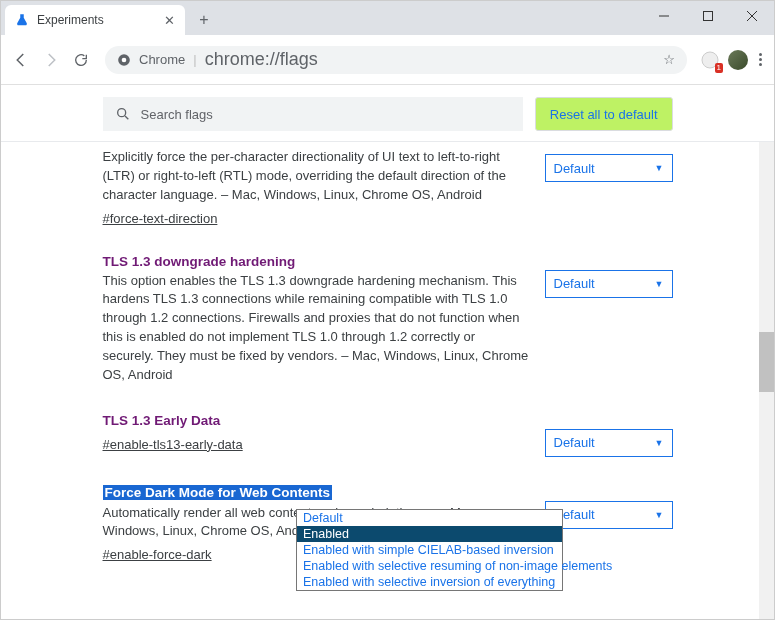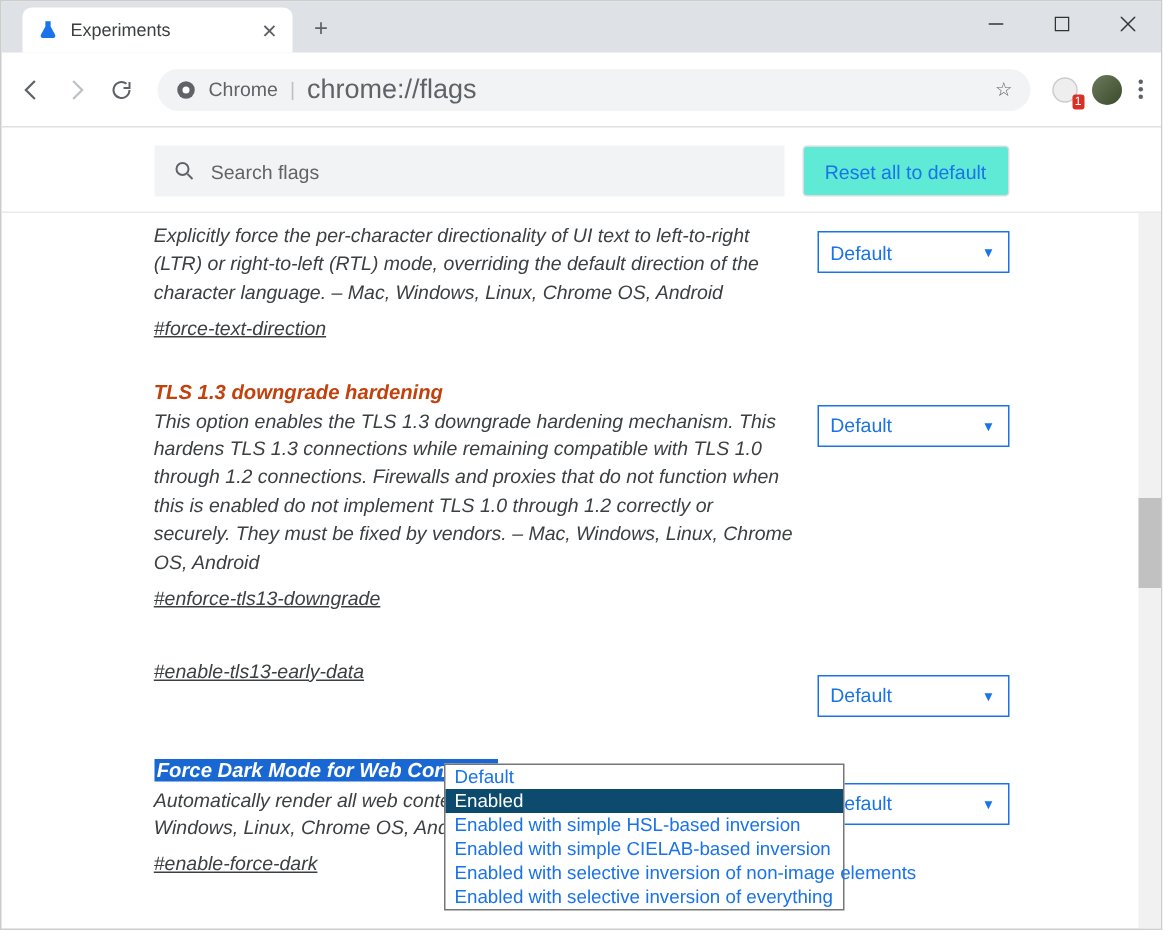--- a/index.html
+++ b/index.html
@@ -1,20 +1,20 @@
 <!DOCTYPE html>
 <html><head>
 <meta charset="utf-8">
 <style>
   * { box-sizing: border-box; }
   html, body { margin: 0; padding: 0; font-family: "Segoe UI", Arial, sans-serif; font-size: 13px; color: #202124; background: #fff; }
   .window { width: 775px; height: 620px; border: 1px solid #ccc; background: #fff; display: flex; flex-direction: column; overflow: hidden; position: relative; }
   
   .titlebar { height: 34px; background: #dee1e6; display: flex; align-items: flex-end; position: relative; }
-  .tab { background: #fff; height: 30px; margin-left: 14px; border-radius: 6px 6px 0 0; display: flex; align-items: center; padding: 0 10px; gap: 8px; min-width: 180px; position: relative; }
+  .tab { background: #fff; height: 30px; margin-left: 4px; border-radius: 6px 6px 0 0; display: flex; align-items: center; padding: 0 10px; gap: 8px; min-width: 180px; position: relative; }
   .tab .tab-title { font-size: 12px; color: #3c4043; flex: 1; }
   .tab .close { font-size: 13px; color: #5f6368; }
   .newtab { width: 26px; height: 26px; display: flex; align-items: center; justify-content: center; color: #5f6368; font-size: 16px; margin-left: 6px; margin-bottom: 2px; }
   .win-controls { position: absolute; right: 0; top: 0; display: flex; height: 30px; }
   .win-btn { width: 44px; display: flex; align-items: center; justify-content: center; color: #333; font-size: 12px; }
   
   .toolbar { height: 50px; border-bottom: 1px solid #e0e0e0; display: flex; align-items: center; padding: 0 8px; gap: 6px; }
   .nav-icon { width: 24px; height: 24px; display: flex; align-items: center; justify-content: center; color: #5f6368; }
   .nav-icon.disabled { color: #bdc1c6; }
   .omnibox { flex: 1; height: 28px; background: #f1f3f4; border-radius: 14px; display: flex; align-items: center; padding: 0 12px; gap: 8px; margin: 0 6px; }
@@ -27,27 +27,27 @@
   .ext-badge { position:absolute; bottom:-2px; right:-2px; background:#d93025; color:#fff; font-size:8px; padding:0 2px; border-radius:2px; line-height:10px;}
   .avatar { width:20px; height:20px; border-radius:50%; background: linear-gradient(135deg,#6b7a5a,#3a4a2a); }
   .menu-dots { display:flex; flex-direction:column; gap:2px; padding:0 4px;}
   .menu-dots span{ width:3px; height:3px; background:#5f6368; border-radius:50%;}
   
   .content-head { padding: 12px 0 10px; border-bottom:1px solid #e8eaed; display:flex; justify-content:center;}
   .content-head-inner { width: 570px; display:flex; align-items:center; gap:12px; }
   .search-wrap { flex:1; background:#f1f3f4; height:34px; display:flex; align-items:center; padding:0 12px; gap:8px;justify-content:flex-end; }
   .search-wrap input { border:none; background:transparent; outline:none; font-size:13px; flex:1; color:#5f6368;}
   .search-wrap input::placeholder { color:#616368; font-size:13px;}
-  .reset-btn { border:1px solid #dadce0; background:#5eead4; color:#1a73e8; font-size:13px; height:34px; padding:0 14px; border-radius:3px;}
+  .reset-btn { border:1px solid #dadce0; background:#bef264; color:#1a73e8; font-size:13px; height:34px; padding:0 14px; border-radius:3px;}
   
   .scroll-body { flex:1; overflow:hidden; position:relative; display:flex; justify-content:center;}
   .scroll-inner { width: 570px; padding-top: 6px; padding-bottom: 40px;}
   .flag { display:flex; gap:16px; padding: 10px 0 18px 0;}
-  .flag-text { flex:1;font-style:italic;}
-  .flag-title { font-size:13.5px; font-weight:600; color:#c2410c; margin-bottom:3px;}
+  .flag-text { flex:1;}
+  .flag-title { font-size:13.5px; font-weight:600; color:#701a75; margin-bottom:3px;}
   .flag-title.hl { background:#1967d2; color:#fff; display:inline; padding:0 2px;}
   .flag-desc { font-size:13px; color:#3c4043; line-height:1.45;}
   .flag-anchor { font-size:13px; color:#3c4043; text-decoration:underline; margin-top:6px; display:inline-block;text-align:right;}
   .flag-select { width:128px; align-self:flex-start; margin-top: 16px;}
   .sel { border:1px solid #1a73e8; height:28px; display:flex; align-items:center; justify-content:space-between; padding:0 8px; color:#1a73e8; font-size:13px;}
   .sel .tri { font-size:9px; color:#1a73e8;}
   
   .dropdown { position:absolute; border:1px solid #767676; background:#fff; font-size:12.5px; color:#1a73e8; }
   .dropdown .opt { padding:1px 6px; white-space:nowrap;}
   .dropdown .opt.sel-opt { background:#0c4a6e; color:#fff;}
@@ -165,32 +165,32 @@
             <span>Default</span>
             <span class="tri">▼</span>
           </div>
         </div>
       </div>
 
       <div class="flag">
         <div class="flag-text">
           <div class="flag-title">TLS 1.3 downgrade hardening</div>
           <div class="flag-desc">This option enables the TLS 1.3 downgrade hardening mechanism. This hardens TLS 1.3 connections while remaining compatible with TLS 1.0 through 1.2 connections. Firewalls and proxies that do not function when this is enabled do not implement TLS 1.0 through 1.2 correctly or securely. They must be fixed by vendors. – Mac, Windows, Linux, Chrome OS, Android</div>
-          <a class="flag-anchor">#enforce-tls13-downgrade</a>
         </div>
         <div class="flag-select">
           <div class="sel">
             <span>Default</span>
             <span class="tri">▼</span>
           </div>
         </div>
       </div>
 
       <div class="flag">
         <div class="flag-text">
+          <div class="flag-title">TLS 1.3 Early Data</div>
           <a class="flag-anchor">#enable-tls13-early-data</a>
         </div>
         <div class="flag-select">
           <div class="sel">
             <span>Default</span>
             <span class="tri">▼</span>
           </div>
         </div>
       </div>
 
@@ -206,23 +206,22 @@
             <span class="tri">▼</span>
           </div>
         </div>
       </div>
 
     </div>
 
     <div class="dropdown" id="dd" style="left:295px; top:367px; width:267px;">
     <div class="opt">Default</div>
         <div class="opt sel-opt">Enabled</div>
-        <div class="opt">Enabled with simple HSL-based inversion</div>
         <div class="opt">Enabled with simple CIELAB-based inversion</div>
-        <div class="opt">Enabled with selective inversion of non-image elements</div>
+        <div class="opt">Enabled with selective resuming of non-image elements</div>
         <div class="opt">Enabled with selective inversion of everything</div>
       </div>
 
     <div class="fake-scroll">
       <div class="fake-thumb" style="top:190px; height:60px;"></div>
     </div>
   </div>
 
 </div>
 

